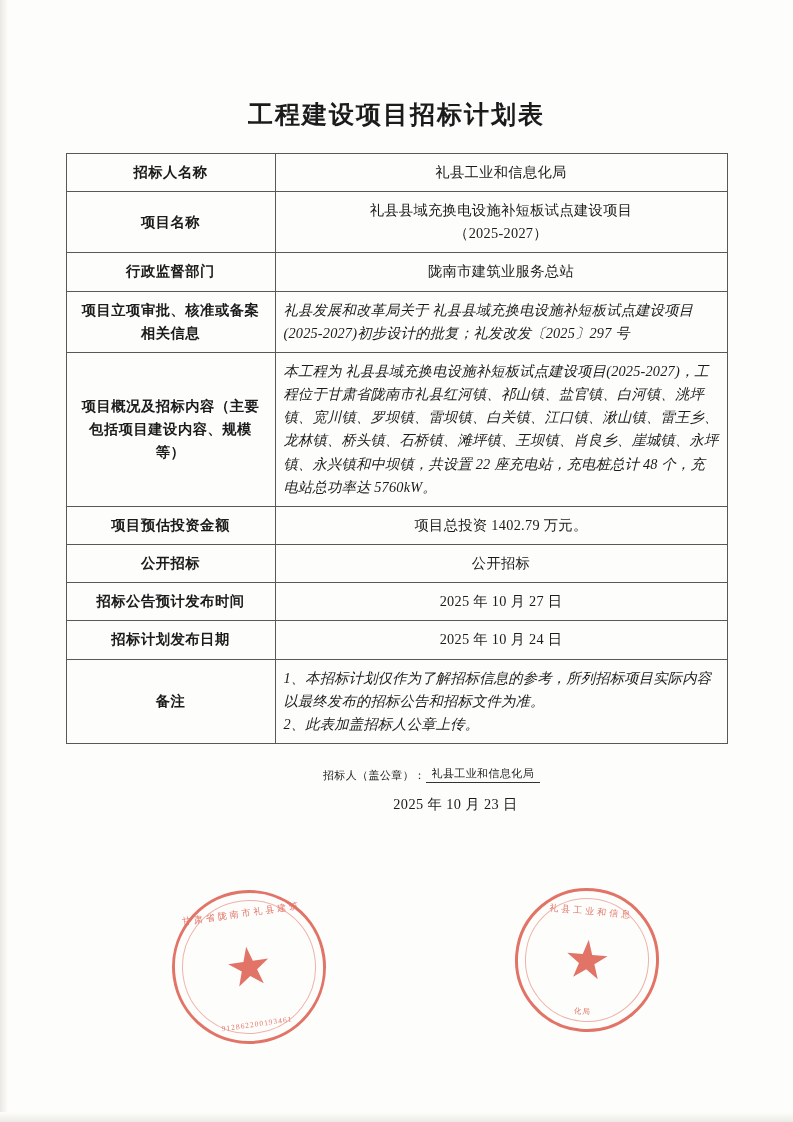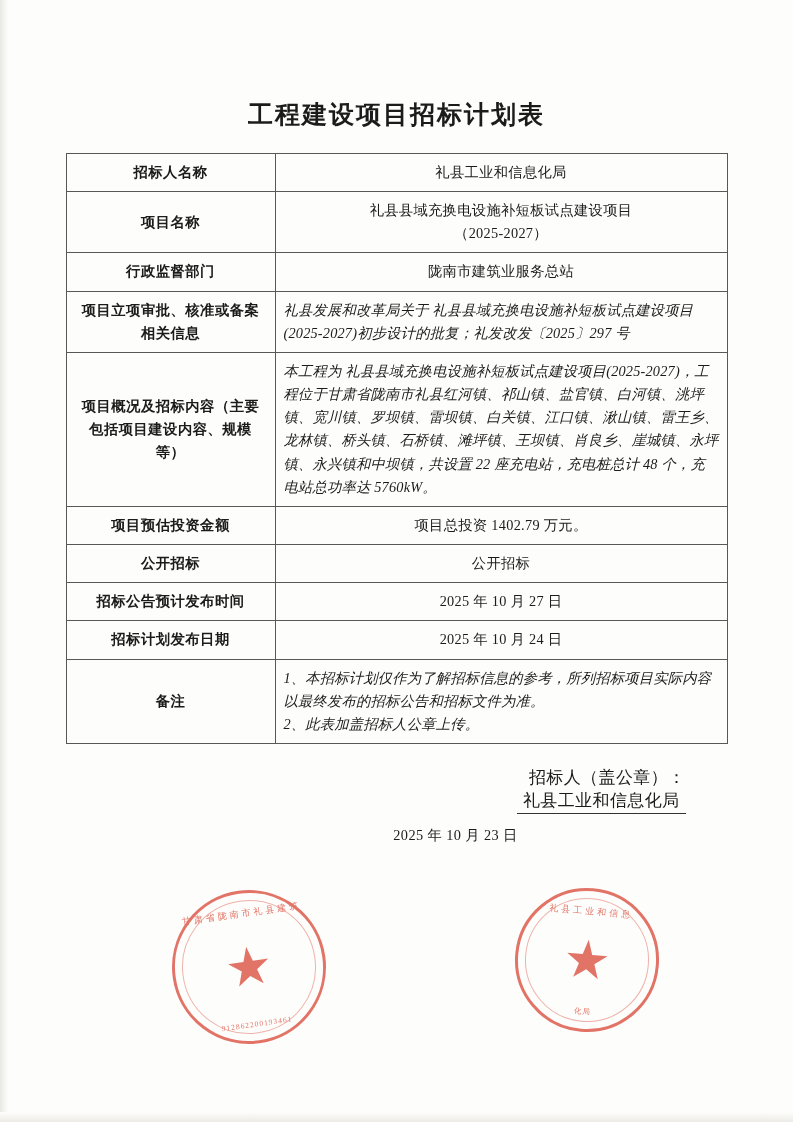--- a/index.html
+++ b/index.html
@@ -69,24 +69,23 @@
   .sign-area {
     width: 578px;
     margin: 22px auto 0 auto;
     position: relative;
     height: 110px;
   }
   .sign-row {
     display: flex;
     justify-content: center;
     align-items: flex-end;
-    font-size: 17px;
+    font-size: 11px;
     letter-spacing: 0.4px;
     padding-left: 70px;
-    flex-direction: column;
   }
   .sign-label {
     white-space: nowrap;
   }
   .sign-value {
     border-bottom: 1px solid #333;
     padding: 0 6px 1px 6px;
     white-space: nowrap;
   }
   .sign-date {

